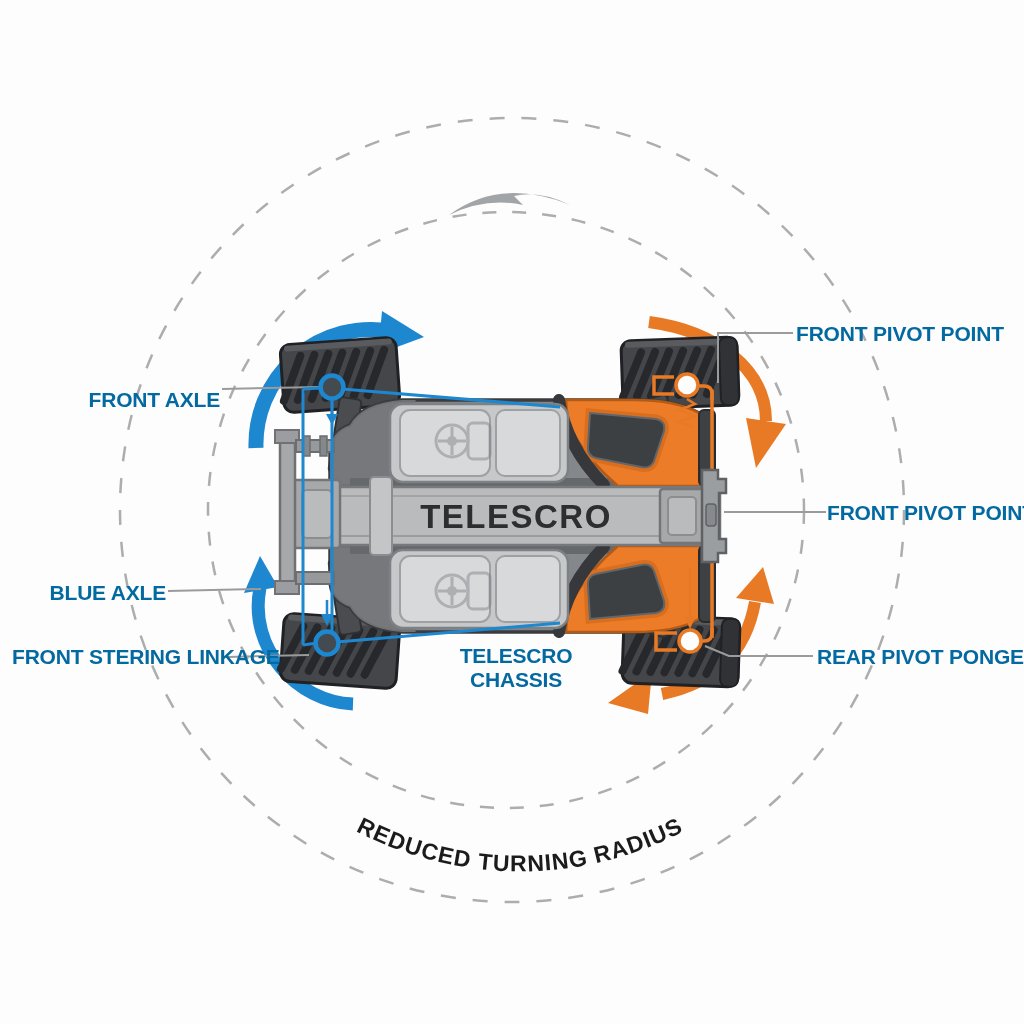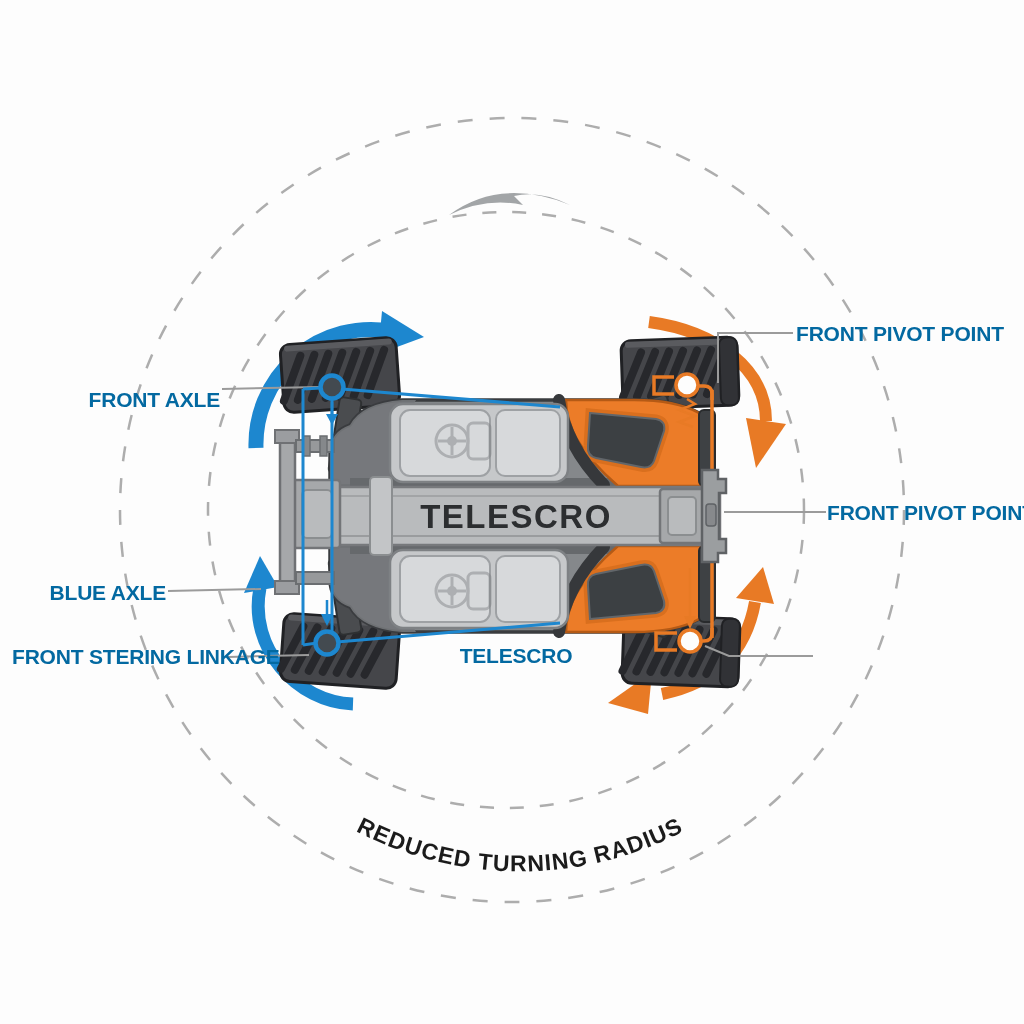--- a/index.html
+++ b/index.html
@@ -184,15 +184,17 @@
 <div class="label" style="left:827px;top:501px;">FRONT PIVOT POINT</div>
 
 <div class="label right" style="left:28px;top:581px;width:138px;">BLUE AXLE</div>
 
 <div class="label center" style="left:12px;top:645px;width:232px;">
   <div>FRONT STERING LINKAGE</div>
 </div>
 
 <div class="label center" style="left:402px;top:644px;width:228px;">
   <div>TELESCRO</div>
+  <div>CHASSIS</div>
 </div>
 
+<div class="label" style="left:817px;top:645px;">REAR PIVOT PONGE</div>
 </div>
 
 </body></html>

